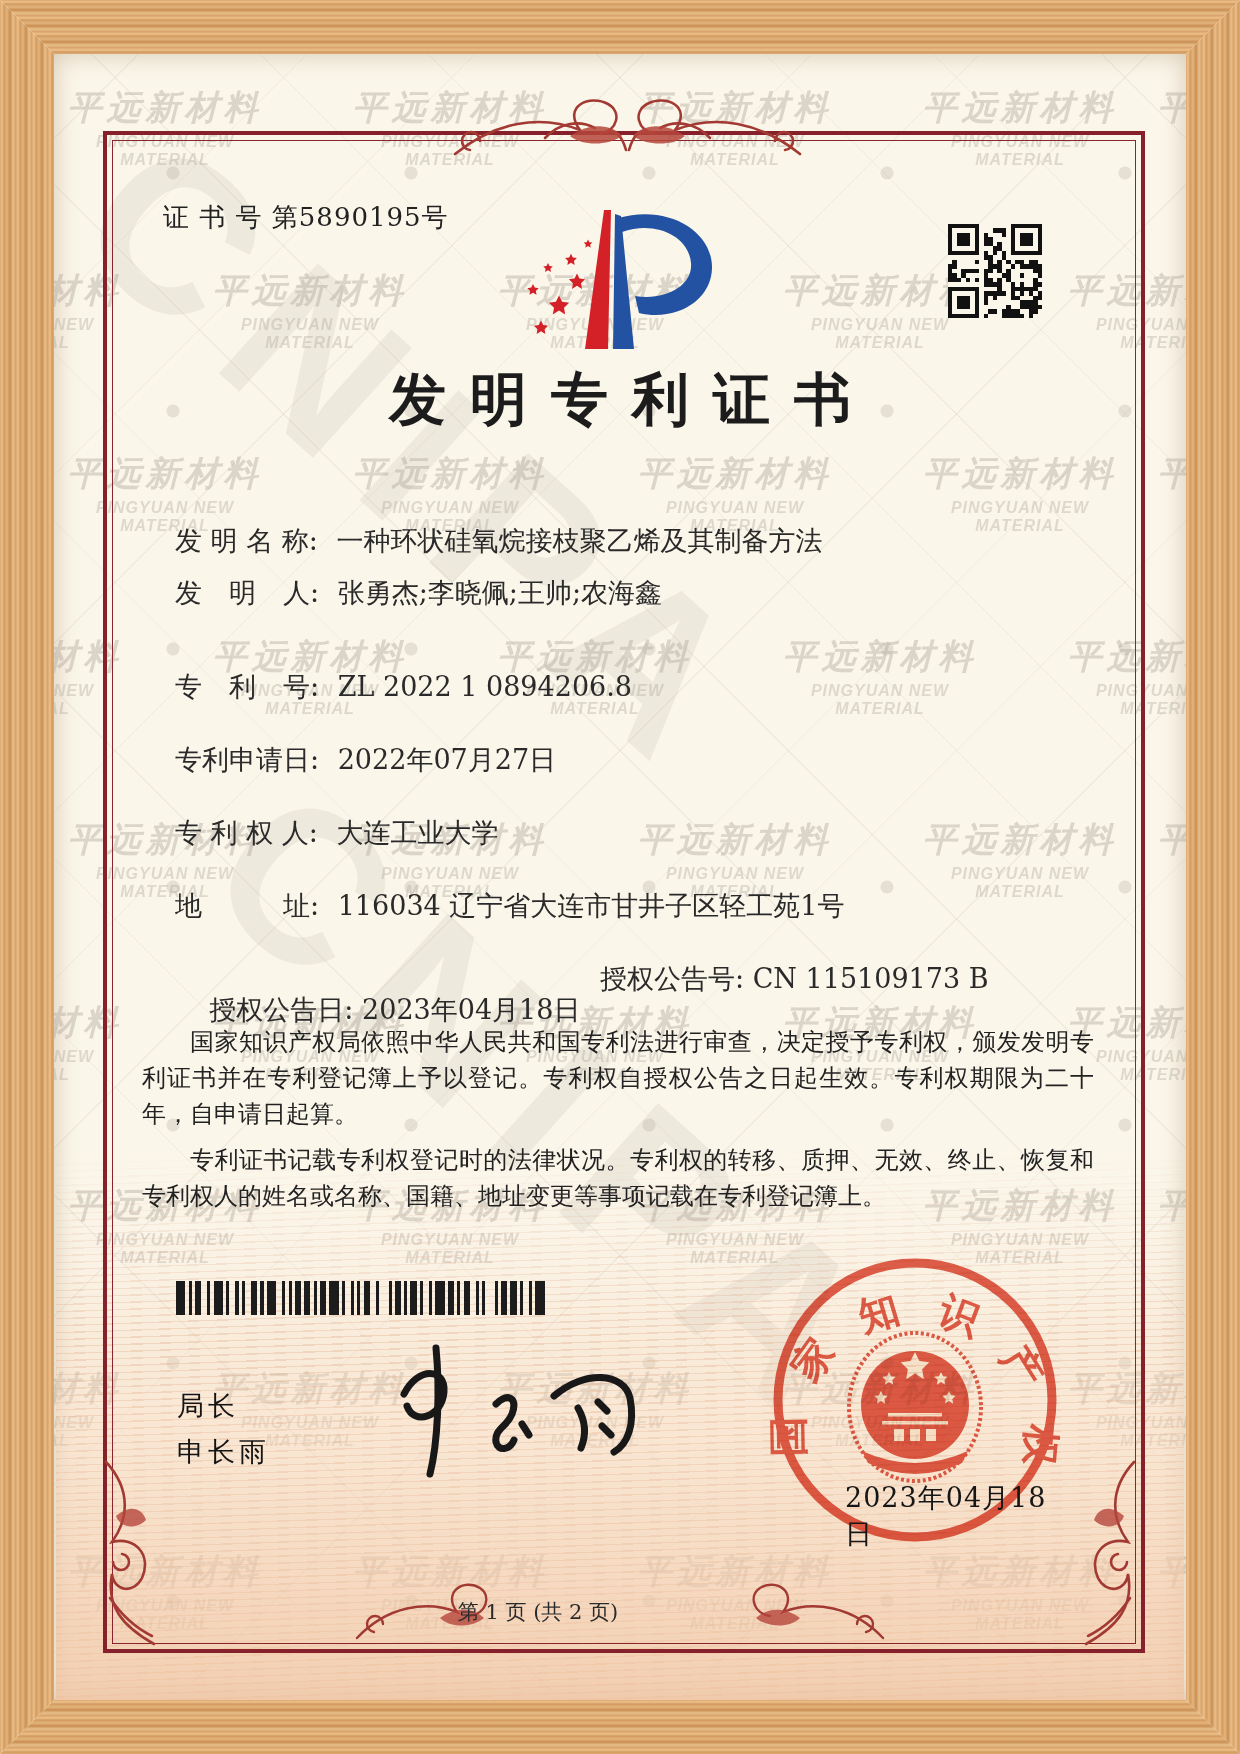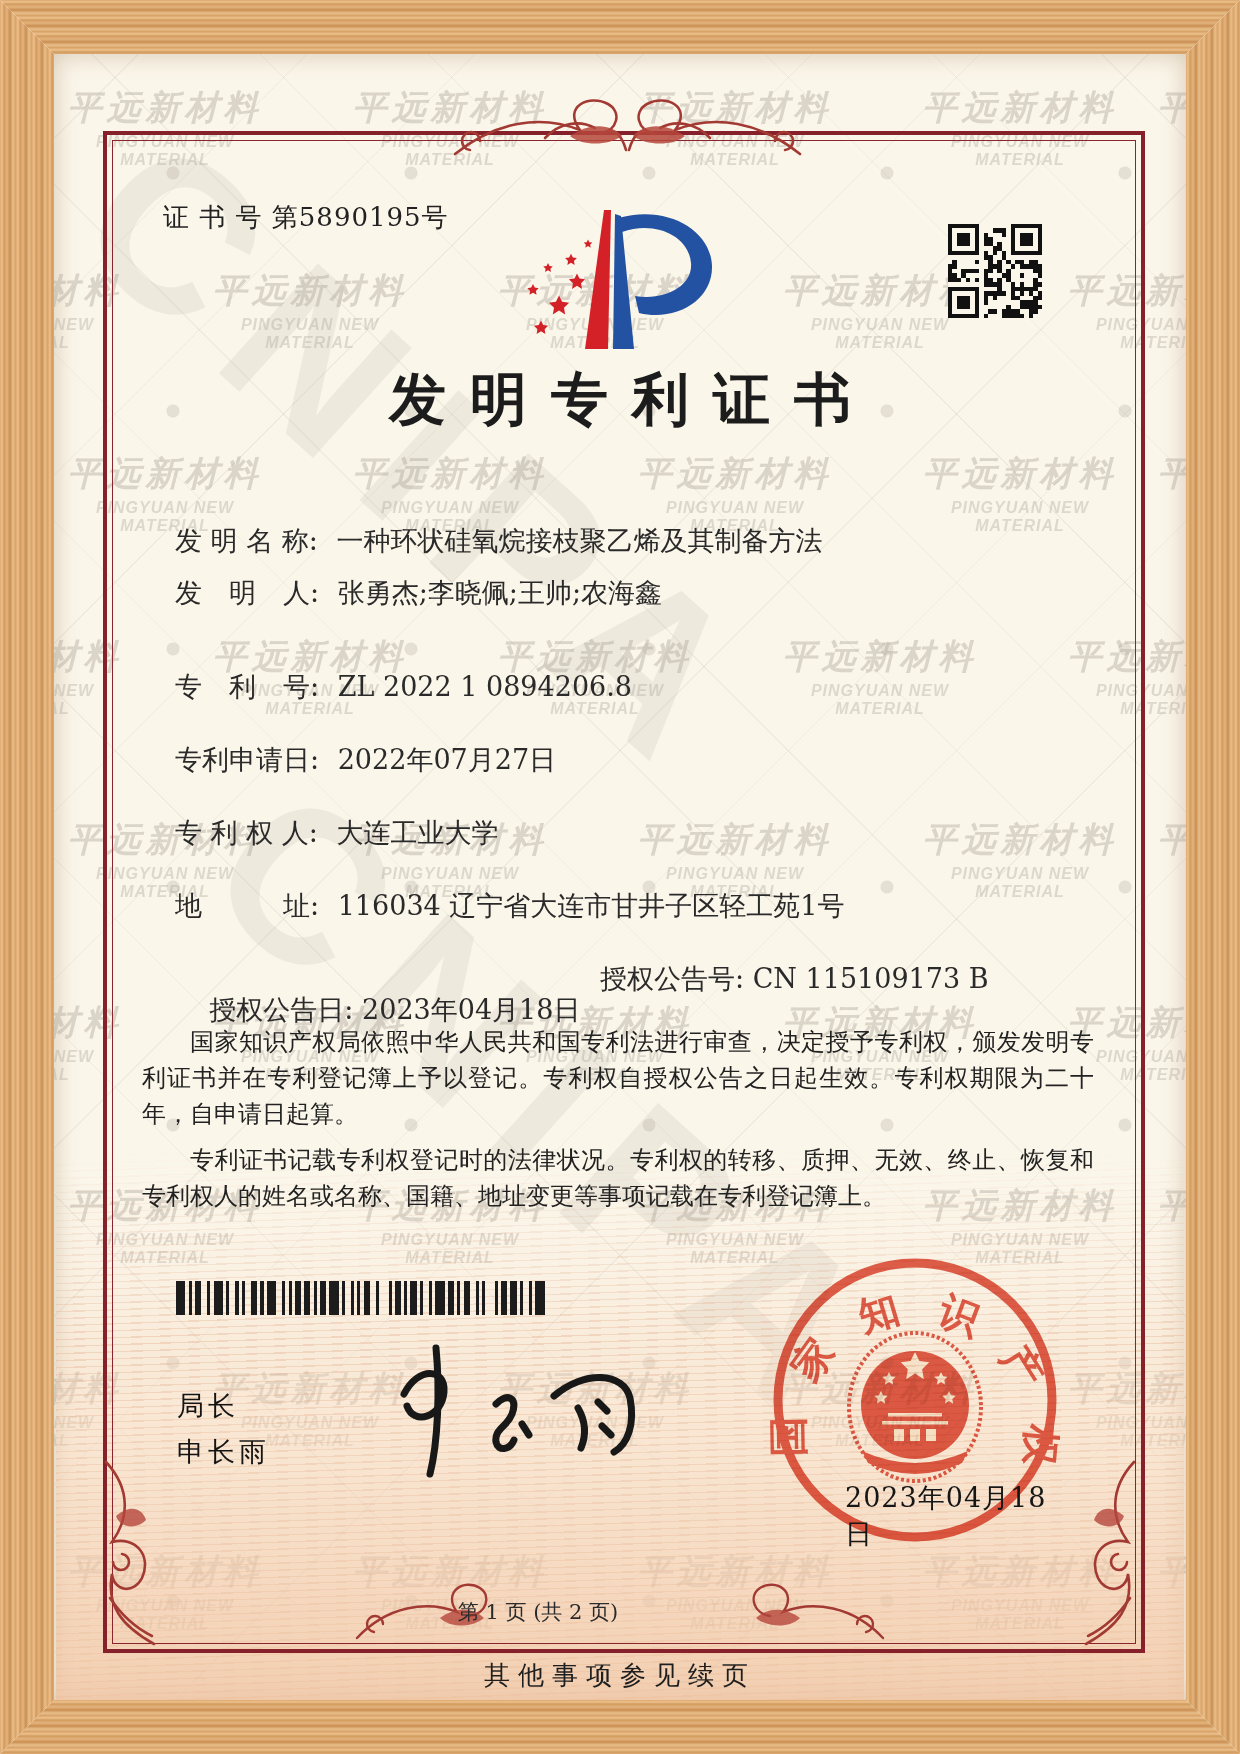--- a/index.html
+++ b/index.html
@@ -633,19 +633,18 @@
         <rect x="124" y="174" width="10" height="12"></rect>
         <rect x="140" y="174" width="10" height="12"></rect>
         <rect x="156" y="174" width="10" height="12"></rect>
       </g>
       <path d="M92,196 Q145,220 198,196 L192,208 Q145,230 98,208 Z" fill="#df5340"></path>
     </g>
   </svg>
   <div class="seal-date">2023年04月18日</div>
 
   <div class="page-info">第 1 页 (共 2 页)</div>
-  <div class="footer-note">其他事项参见续页</div>
 
   <div class="wood h top"></div>
   <div class="wood h bottom"></div>
   <div class="wood v left"></div>
   <div class="wood v right"></div>
 </div>
 
 </body></html>

